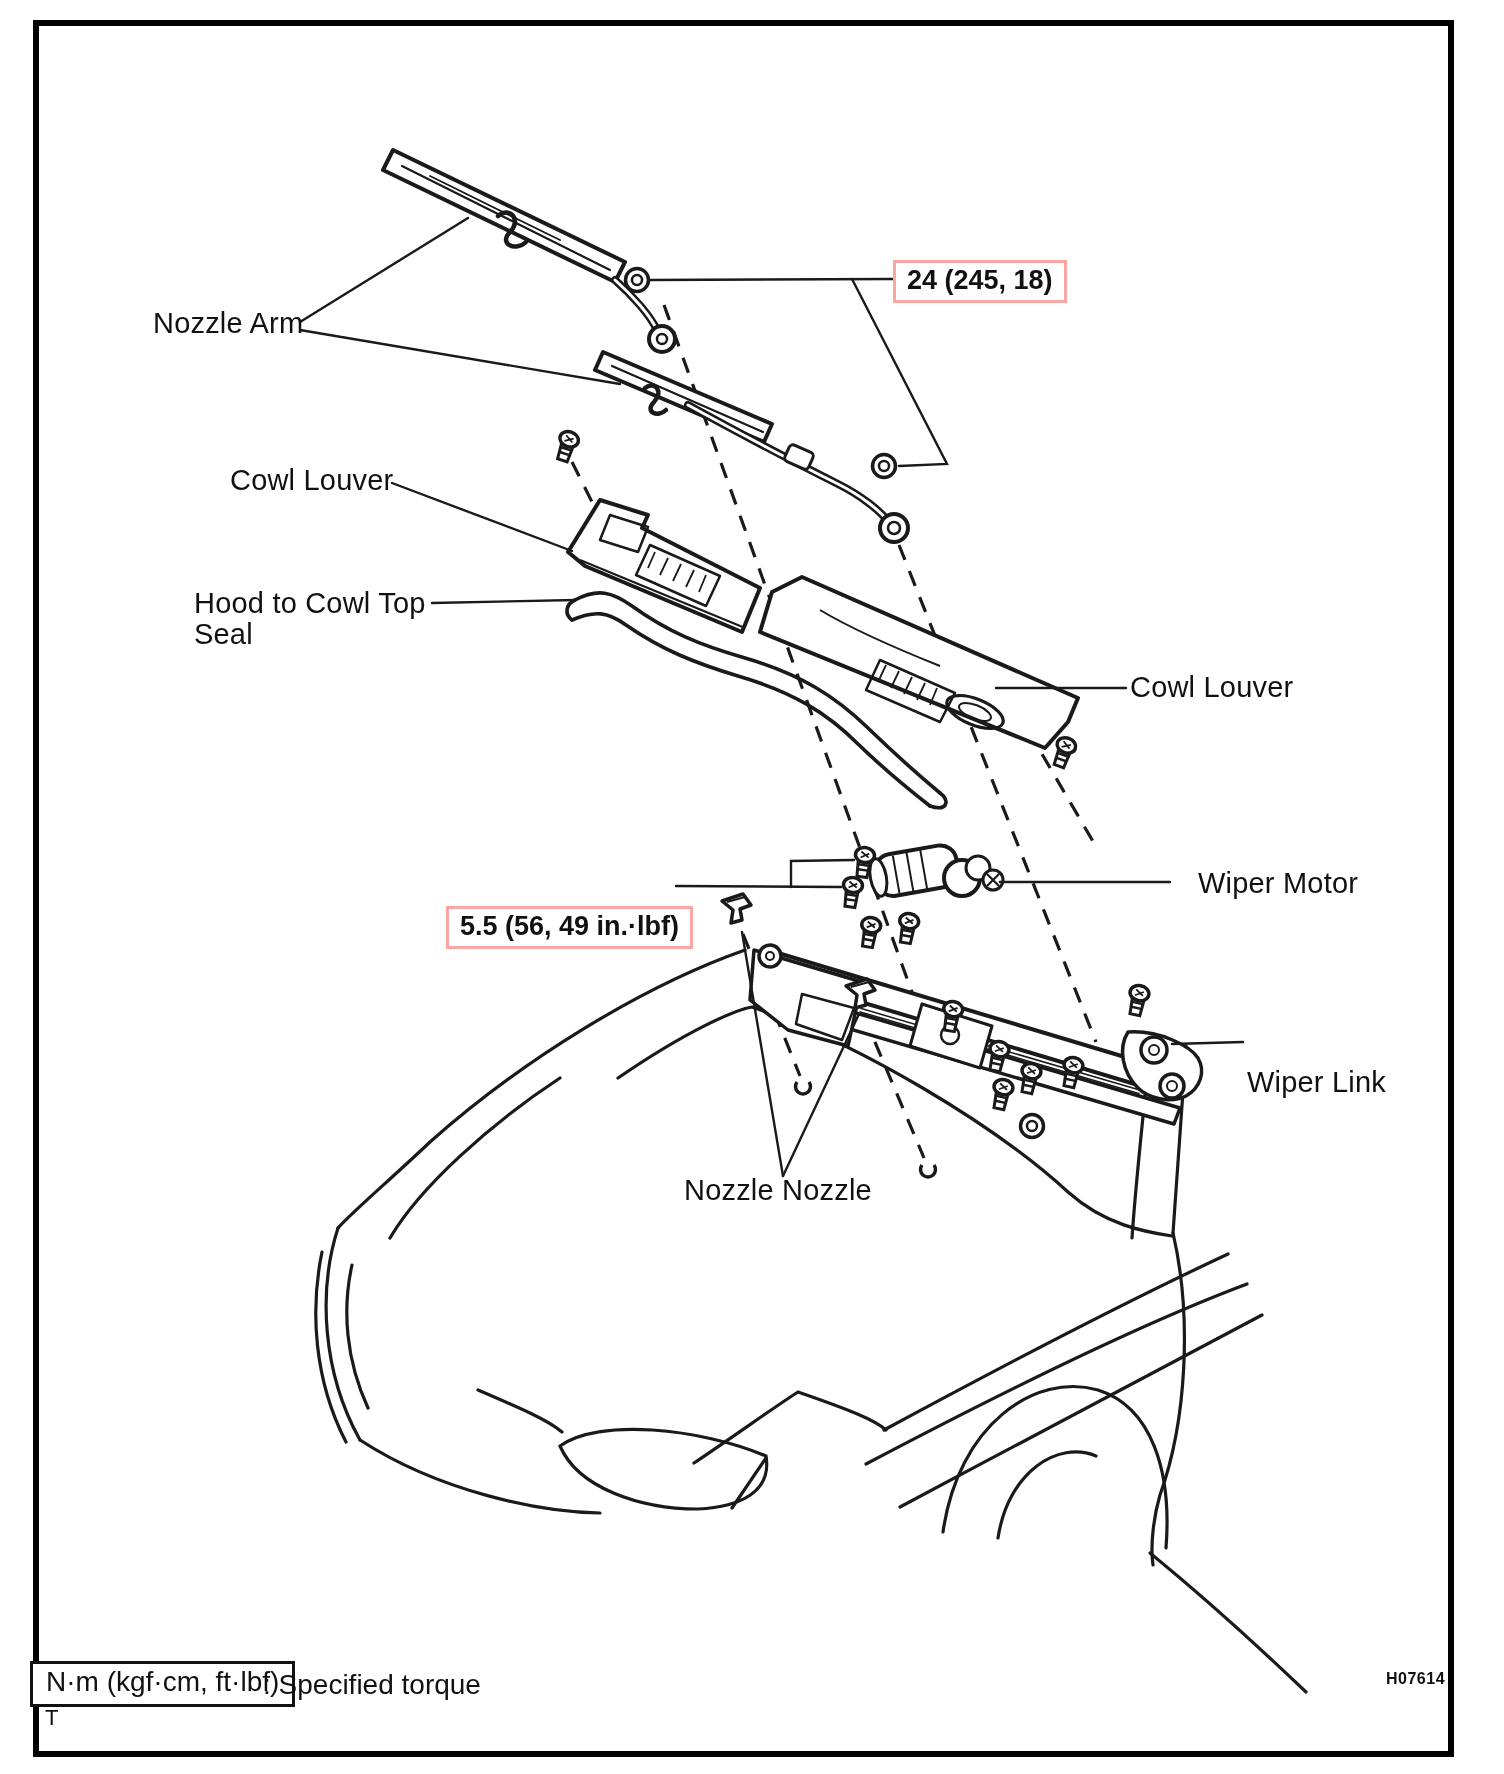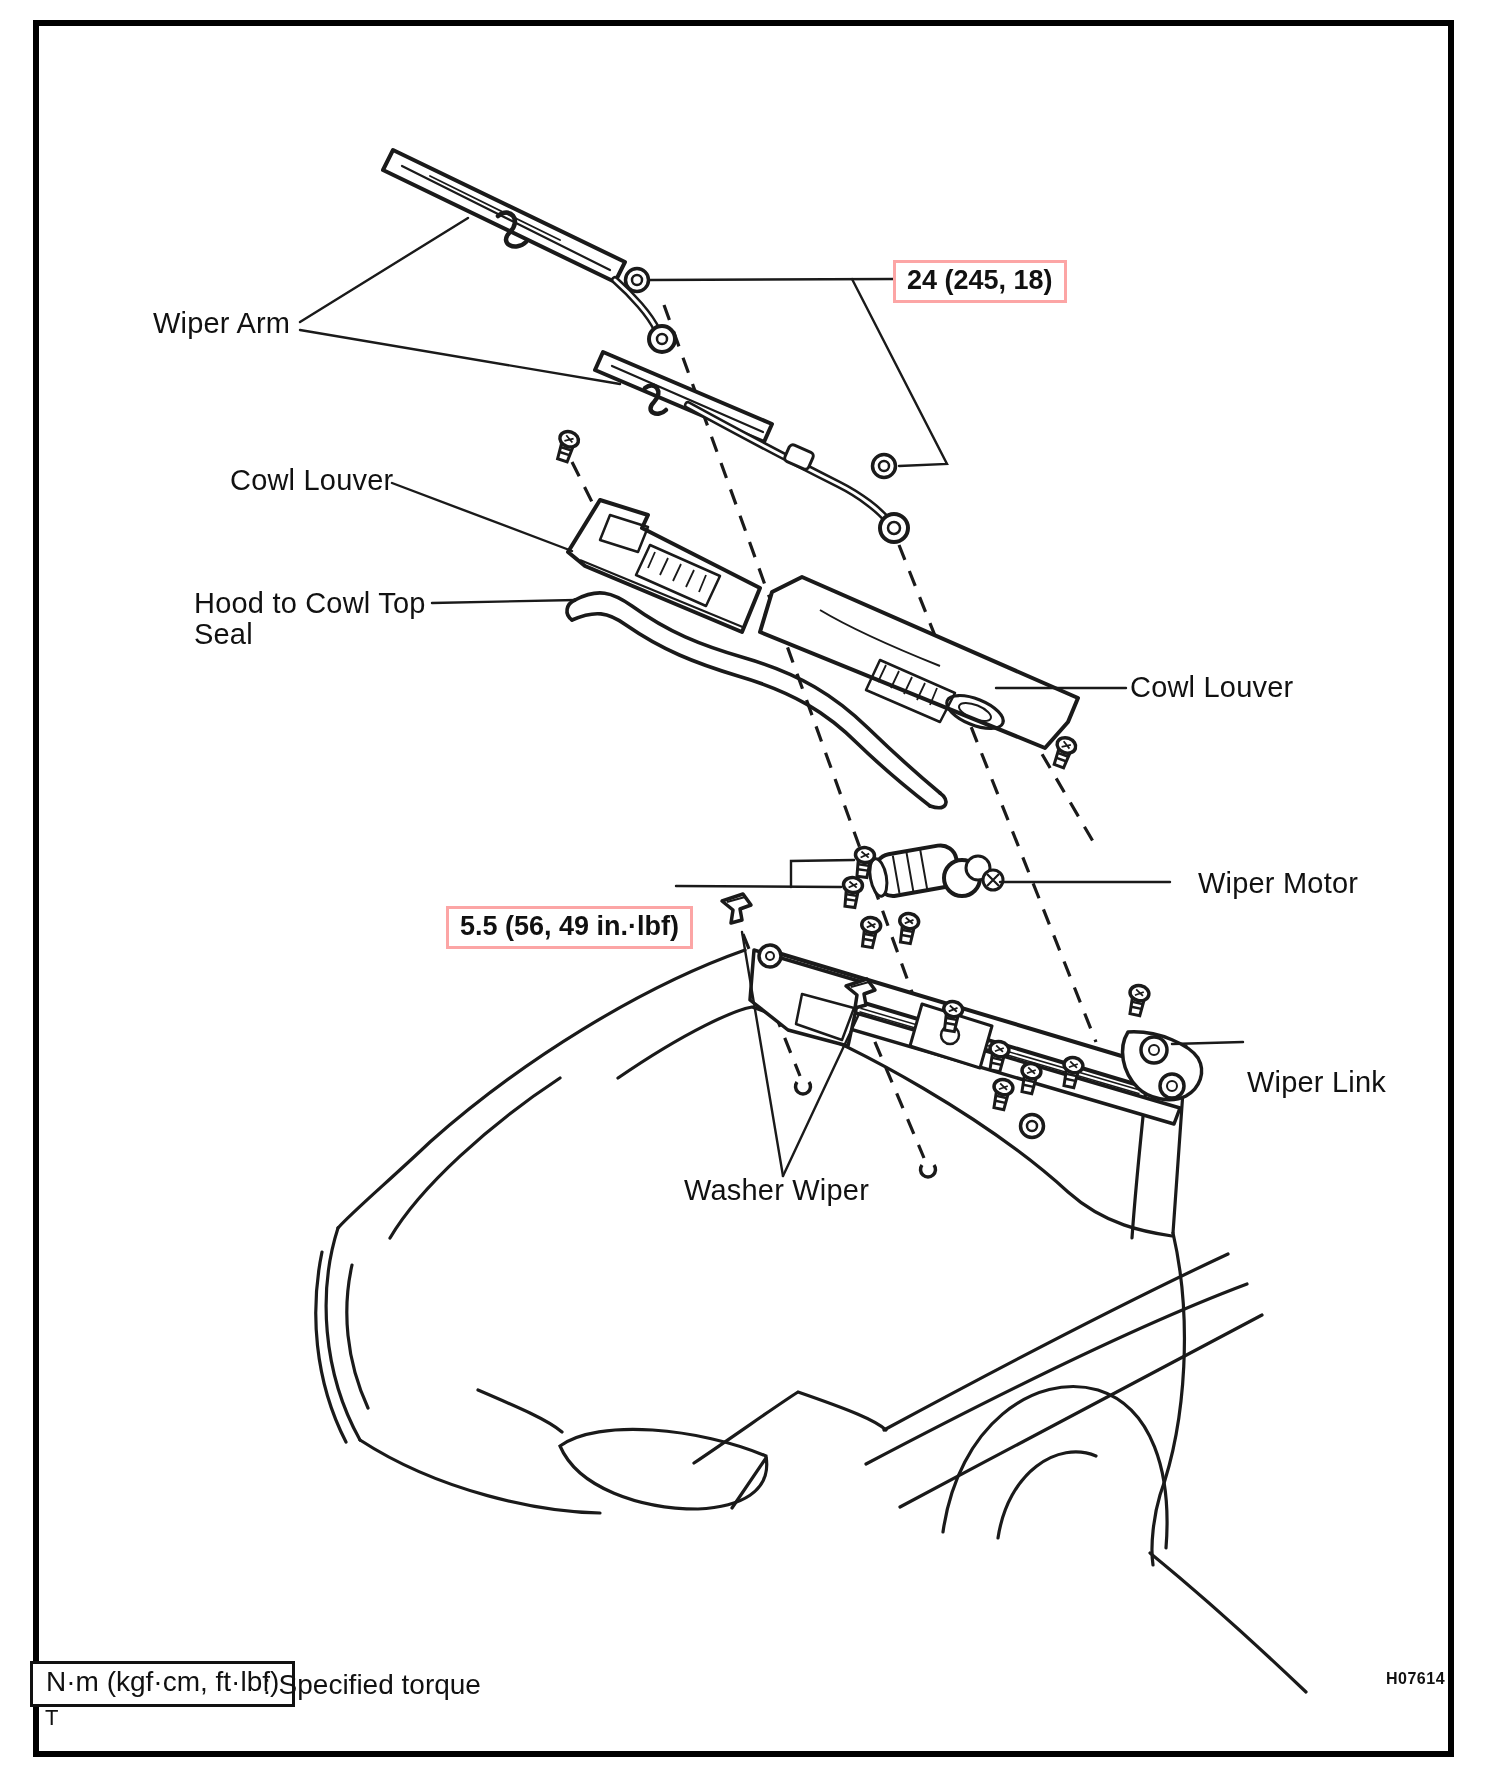--- a/index.html
+++ b/index.html
@@ -199,34 +199,34 @@
     <path d="M1126,688 L996,688"></path>
     <path d="M676,886 L841,887"></path>
     <path d="M791,887 L791,861 L854,860"></path>
     <path d="M1170,882 L1000,882"></path>
     <path d="M1243,1042 L1172,1044"></path>
     <path d="M783,1176 L742,932"></path>
     <path d="M783,1176 L859,1014"></path>
   </g>
 </svg>
 
-<div class="part-label" style="left:153px;top:308px;">Wiper Arm</div>
+<div class="part-label" style="left:153px;top:308px;">Nozzle Arm</div>
 
 <div class="part-label" style="left:230px;top:465px;">Cowl Louver</div>
 
 <div class="part-label" style="left:194px;top:588px;">Hood to Cowl Top
 Seal</div>
 
 <div class="part-label" style="left:1130px;top:672px;">Cowl Louver</div>
 
 <div class="part-label" style="left:1175px;top:868px;margin-left:23px;">Wiper Motor</div>
 
 <div class="part-label" style="left:1247px;top:1067px;">Wiper Link</div>
 
-<div class="part-label" style="left:684px;top:1175px;">Washer Wiper</div>
+<div class="part-label" style="left:684px;top:1175px;">Nozzle Nozzle</div>
 
 <div class="torque-box" style="left:893px;top:260px;">24 (245, 18)</div>
 
 <div class="torque-box" style="left:446px;top:864px;margin-top:42px;">5.5 (56, 49 in.·lbf)</div>
 
 <div class="legend-box" style="left:30px;top:1661px;">N·m (kgf·cm, ft·lbf)</div>
 
 <div class="legend-desc" style="left:263px;top:1669px;">: Specified torque</div>
 
 <div class="legend-sub" style="left:45px;top:1705px;">T</div>

